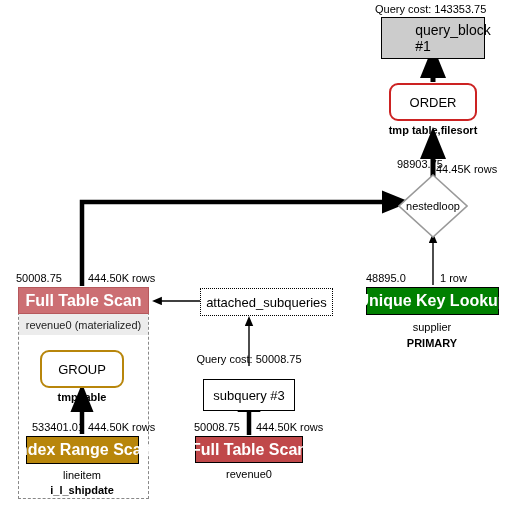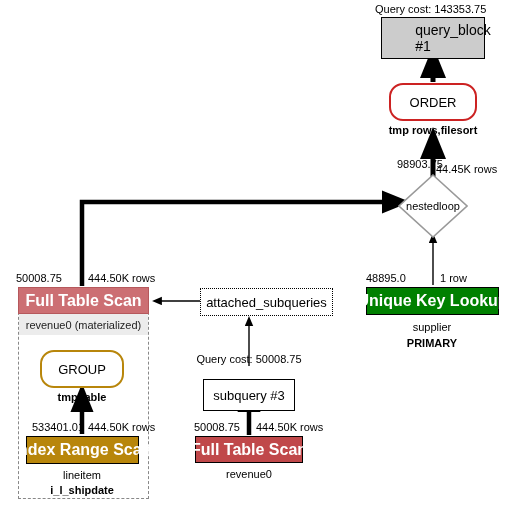--- a/index.html
+++ b/index.html
@@ -33,21 +33,21 @@
     font-size:14px;
     display:flex;align-items:center;justify-content:center;
     box-sizing:border-box;
   }
 
   
   .roundnode{
     position:absolute;
     background:#ffffff;
     border:2px solid #cc2222;
-    border-radius:14px;
+    border-radius:9px;
     font-size:13px;
     color:#000;
     display:flex;align-items:center;justify-content:center;
     box-sizing:border-box;
   }
   .roundnode.gold{border-color:#b8860b;}
 
   
   .diamond-wrap{position:absolute;}
   .diamond{
@@ -144,21 +144,21 @@
     <line x1="245" y1="435" x2="245" y2="398" stroke="#000" stroke-width="4.5" marker-end="url(#ahThick)"></line>
 
     <line x1="78" y1="434" x2="78" y2="398" stroke="#000" stroke-width="4.5" marker-end="url(#ahThick)"></line>
   </svg>
 
   <div class="lbl" style="left:371px;top:3px;">Query cost: 143353.75</div>
 
   <div class="qblock" style="left:377px;top:17px;width:104px;height:42px;padding-left:40px;">query_block #1</div>
 
   <div class="roundnode" style="left:385px;top:83px;width:88px;height:38px;">ORDER</div>
-  <div class="lbl bold c" style="left:429px;top:124px;">tmp rows,filesort</div>
+  <div class="lbl bold c" style="left:429px;top:124px;">tmp table,filesort</div>
 
   <div class="diamond-wrap" style="left:394px;top:174px;width:70px;height:64px;">
     <svg class="diamond" viewBox="0 0 70 64">
       <polygon points="35,1 69,32 35,63 1,32" fill="#ffffff" stroke="#999999" stroke-width="1.6"></polygon>
     </svg>
     <div class="diamond-txt">
       <span>nested</span>
       <span>loop</span>
     </div>
   </div>

